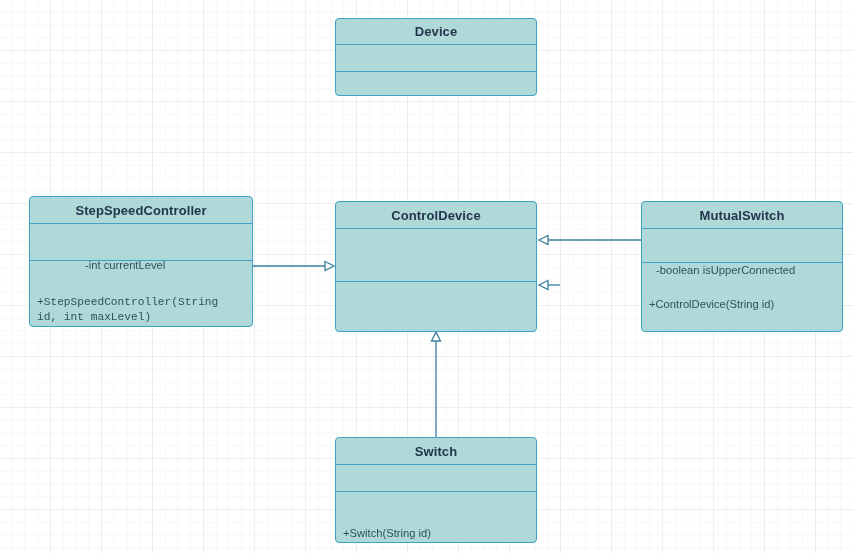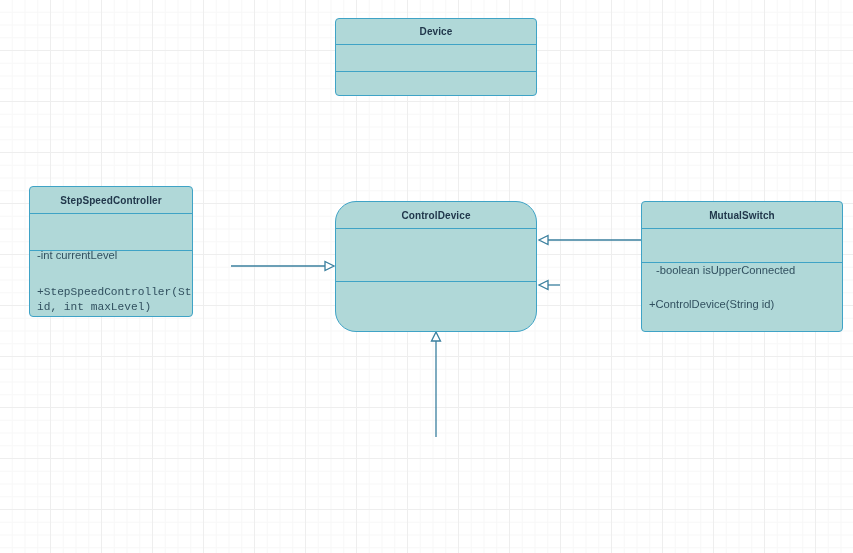--- a/index.html
+++ b/index.html
@@ -48,21 +48,21 @@
     background-color: #b0d8d8;
     border: 1.4px solid #3fa3c6;
     border-radius: 4px;
     overflow: hidden;
   }
 
   .uml-title {
     box-sizing: border-box;
     text-align: center;
     font-weight: bold;
-    font-size: 10px;
+    font-size: 13px;
     color: #21374b;
     letter-spacing: .1px;
     border-bottom: 1.4px solid #3fa3c6;
     display: flex;
     align-items: center;
     justify-content: center;
   }
 
   .uml-compartment {
     box-sizing: border-box;
@@ -108,45 +108,54 @@
       <polygon points="431.5,341 436,332 440.5,341" fill="#ffffff" stroke="#3a7f9e" stroke-width="1.3"></polygon>
     </g>
   </svg>
 
   <div class="uml-class" style="left:335px; top:18px; width:202px; height:78px;">
     <div class="uml-title" style="height:26px;">Device</div>
     <div class="uml-compartment empty" style="height:26px;"></div>
     <div class="uml-compartment empty with-rule" style="height:26px;"></div>
   </div>
 
-  <div class="uml-class" style="left:29px; top:186px; width:164px; height:131px;">
+  <div class="uml-class" style="left:29px; top:196px; width:224px; height:131px;">
     <div class="uml-title" style="height:27px;">StepSpeedController</div>
-    <div class="uml-compartment" style="height:36px;">
+    <div class="uml-compartment" style="height:36px;margin-left:48px;">
       <div>-int currentLevel</div>
     </div>
     <div class="uml-compartment with-rule" style="height:68px;font-family:Liberation Mono, monospace;">
       <div>+StepSpeedController(String id, int maxLevel)</div>
       
       
     </div>
   </div>
 
-  <div class="uml-class" style="left:335px; top:201px; width:202px; height:131px;border-radius:21px;">
+  <div class="uml-class" style="left:335px; top:201px; width:202px; height:131px;">
     <div class="uml-title" style="height:27px;">ControlDevice</div>
     <div class="uml-compartment empty" style="height:52px;"></div>
     <div class="uml-compartment empty with-rule" style="height:52px;"></div>
   </div>
 
   <div class="uml-class" style="left:641px; top:201px; width:202px; height:131px;">
     <div class="uml-title" style="height:27px;">MutualSwitch</div>
     <div class="uml-compartment" style="height:33px;padding-left:14px;">
       <div>-boolean isUpperConnected</div>
     </div>
     <div class="uml-compartment with-rule" style="height:71px;">
       <div>+ControlDevice(String id)</div>
       
       
       
     </div>
   </div>
 
+  <div class="uml-class" style="left:335px; top:437px; width:202px; height:106px;">
+    <div class="uml-title" style="height:27px;">Switch</div>
+    <div class="uml-compartment empty" style="height:26px;"></div>
+    <div class="uml-compartment with-rule" style="height:53px;">
+      <div>+Switch(String id)</div>
+      
+      
+    </div>
+  </div>
 
 </div>
 
 </body></html>

